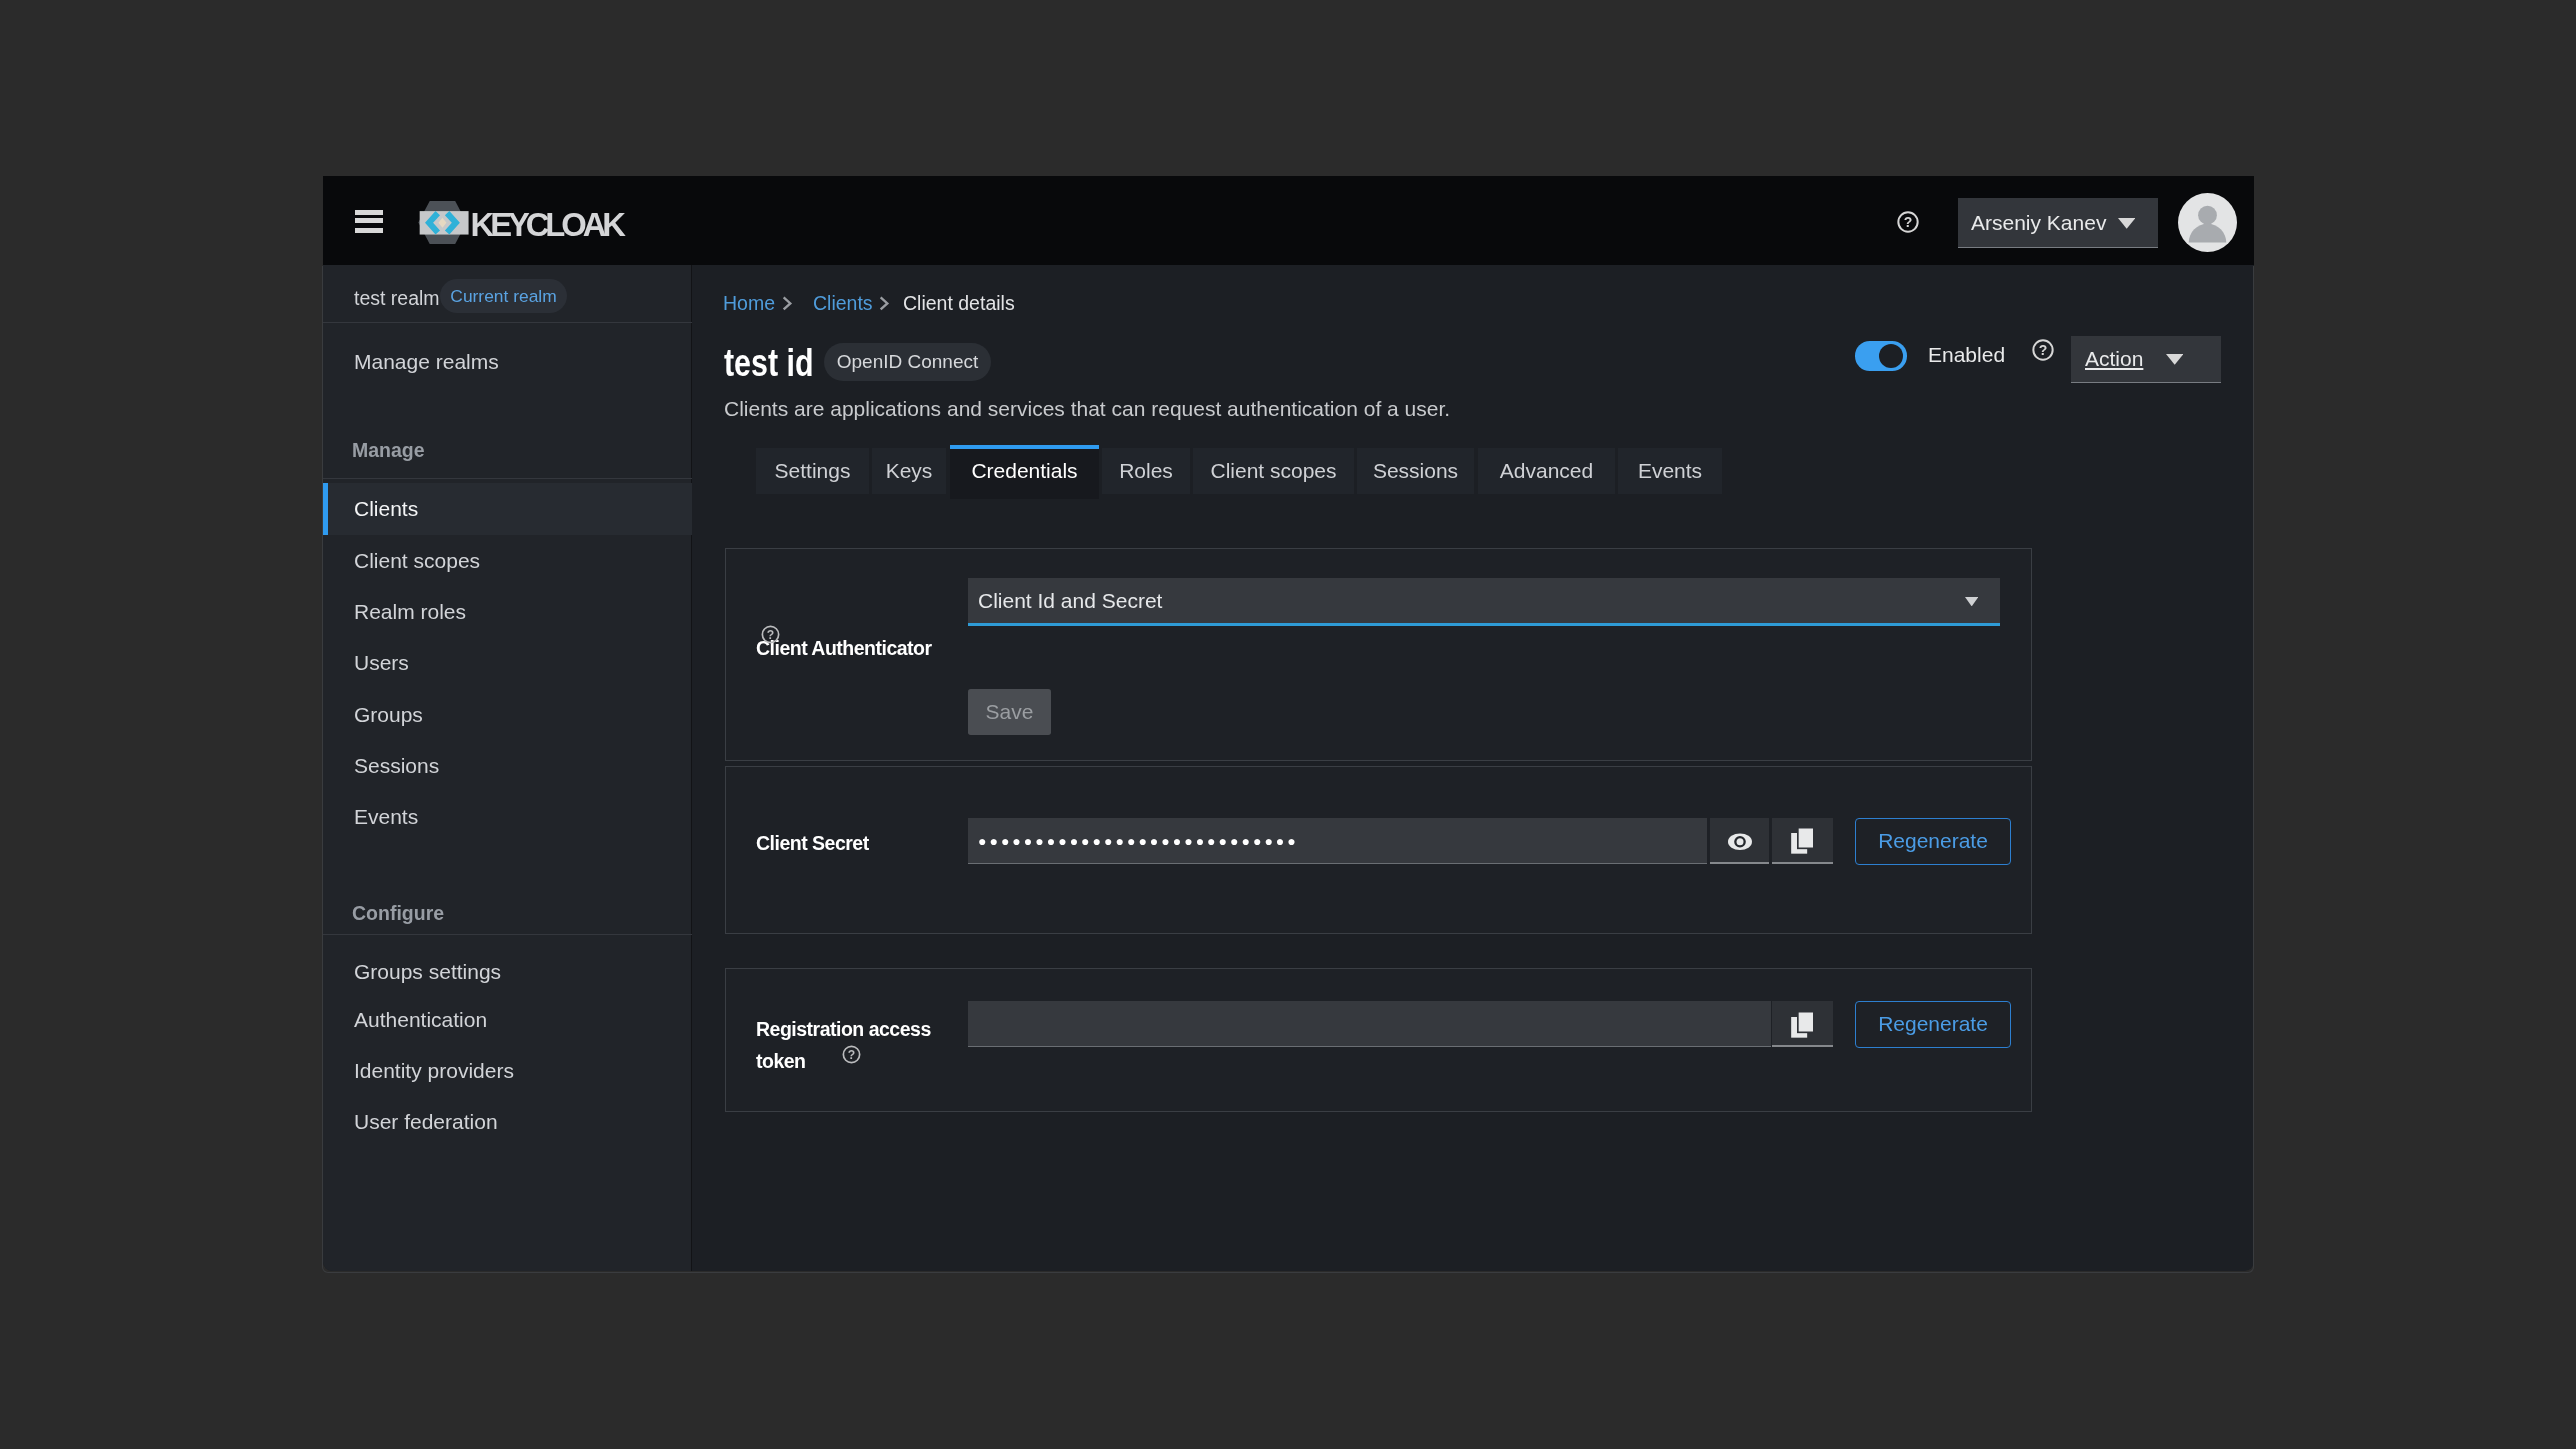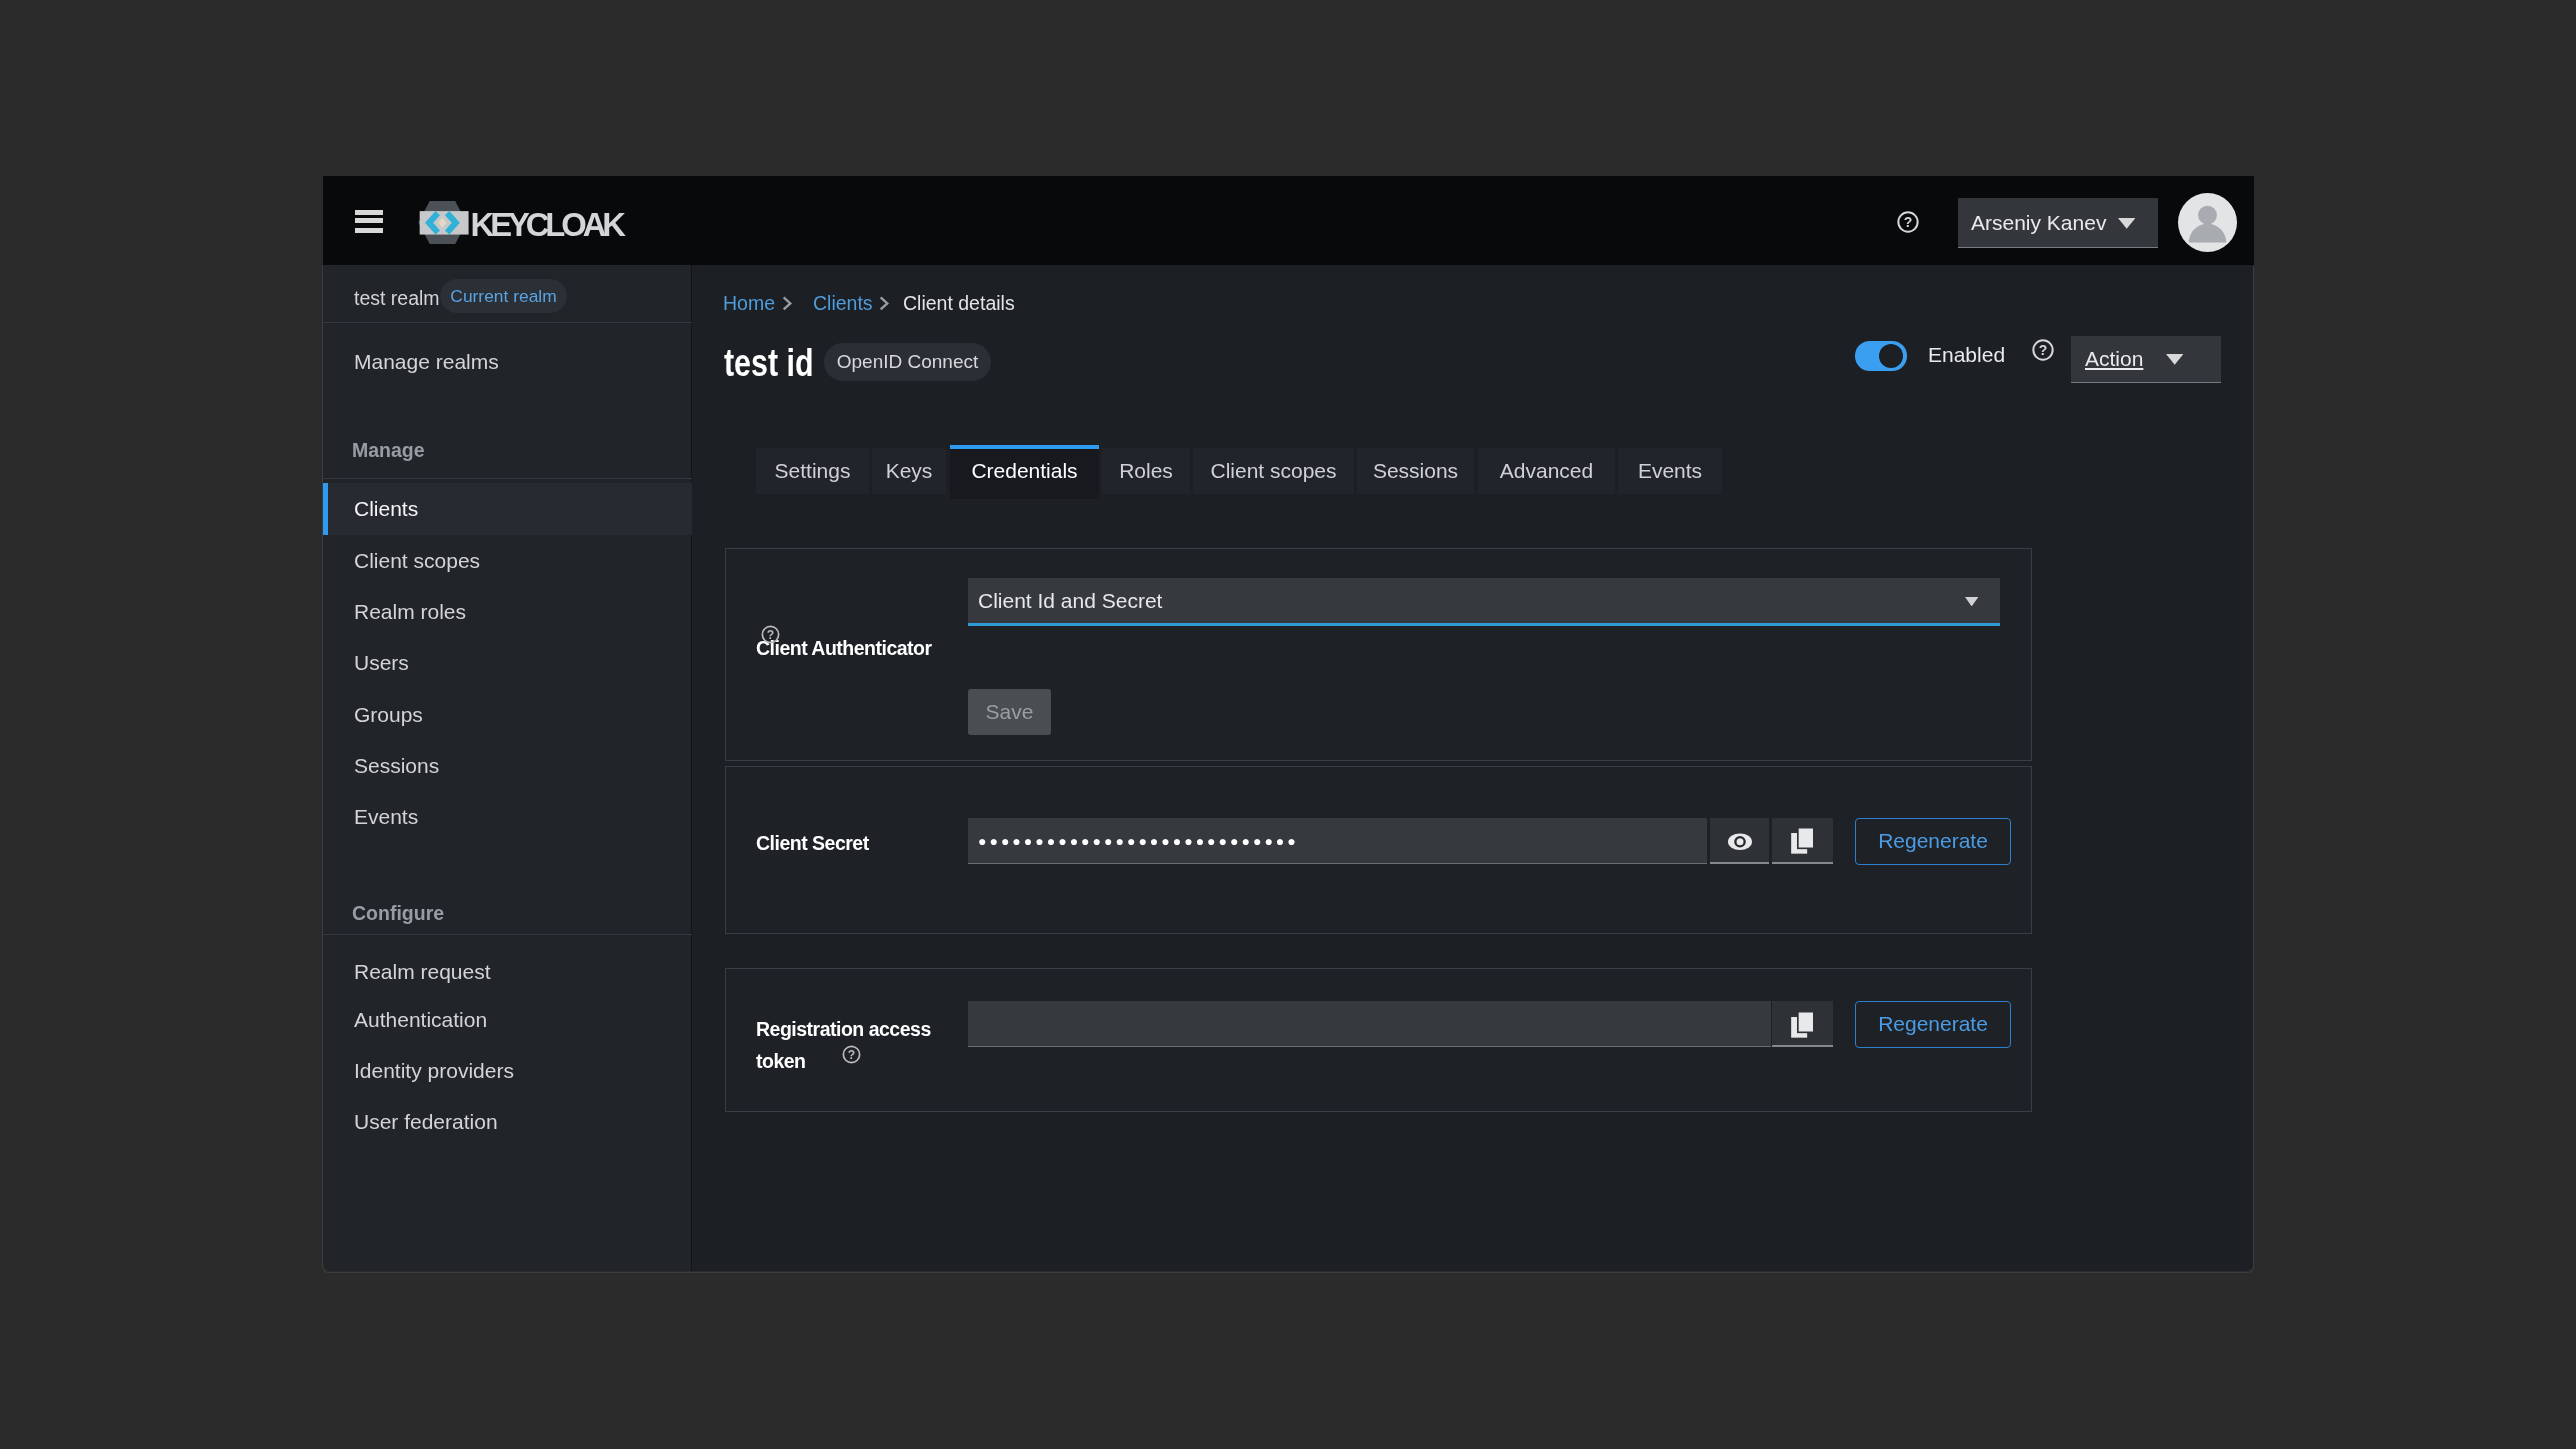--- a/index.html
+++ b/index.html
@@ -62,38 +62,39 @@
     <div class="abs" style="left:0;top:218px;width:5.4px;height:52px;background:#2f9bf0;"></div>
     <div class="abs" style="left:31px;top:232px;font-size:21px;color:#f4f5f6;">Clients</div>
     <div class="abs navtext" style="left:31px;top:284px;">Client scopes</div>
     <div class="abs navtext" style="left:31px;top:335px;">Realm roles</div>
     <div class="abs navtext" style="left:31px;top:386px;">Users</div>
     <div class="abs navtext" style="left:31px;top:438px;">Groups</div>
     <div class="abs navtext" style="left:31px;top:489px;">Sessions</div>
     <div class="abs navtext" style="left:31px;top:540px;">Events</div>
     <div class="abs grouplbl" style="left:29px;top:637px;">Configure</div>
     <div class="divider" style="top:669px;"></div>
-    <div class="abs navtext" style="left:31px;top:695px;">Realm request</div>
+    <div class="abs navtext" style="left:31px;top:695px;">Groups settings</div>
     <div class="abs navtext" style="left:31px;top:743px;">Authentication</div>
     <div class="abs navtext" style="left:31px;top:794px;">Identity providers</div>
     <div class="abs navtext" style="left:31px;top:845px;">User federation</div>
   </div>
 
   <div class="abs" style="left:400px;top:116px;font-size:19.5px;color:#4f9cdb;">Home</div>
   <svg class="abs" style="left:458px;top:120px;" width="12" height="14.8" viewBox="0 0 18 22">
       <path d="M4,2 L14,11 L4,20" fill="none" stroke="#9a9da2" stroke-width="3.5"></path>
     </svg>
   <div class="abs" style="left:490px;top:116px;font-size:19.5px;color:#4f9cdb;">Clients</div>
   <svg class="abs" style="left:555px;top:120px;" width="12" height="14.8" viewBox="0 0 18 22">
       <path d="M4,2 L14,11 L4,20" fill="none" stroke="#9a9da2" stroke-width="3.5"></path>
     </svg>
   <div class="abs" style="left:580px;top:116px;font-size:19.5px;color:#e3e4e6;">Client details</div>
 
   <div class="abs" style="left:401px;top:168px;font-size:38px;line-height:38px;font-weight:bold;color:#fff;transform:scaleX(0.80);transform-origin:left;">test id</div>
   <div class="abs" style="left:501px;top:167px;width:167px;height:38px;border-radius:19px;background:#2b2f35;color:#d6d8db;font-size:19px;text-align:center;line-height:38px;">OpenID Connect</div>
+  <div class="abs" style="left:401px;top:221px;font-size:21px;color:#c8cacd;">Clients are applications and services that can request authentication of a user.</div>
 
   <div class="abs" style="left:1532px;top:165px;width:52px;height:29.5px;border-radius:14.8px;background:#3a9ff0;"></div>
   <div class="abs" style="left:1556px;top:168px;width:24px;height:24px;border-radius:12px;background:#1c1f24;"></div>
   <div class="abs" style="left:1605px;top:167px;font-size:21px;color:#e9eaeb;">Enabled</div>
   <svg class="abs" style="left:1709px;top:163px;" width="22" height="22" viewBox="0 0 33 33">
     <circle cx="16.5" cy="16.5" r="14.5" fill="none" stroke="#d6d6d6" stroke-width="3"></circle>
     <text x="16.5" y="24" font-size="21" fill="#d6d6d6" text-anchor="middle" font-weight="bold">?</text>
   </svg>
   <div class="abs" style="left:1748px;top:160px;width:150px;height:47px;background:#33363b;border-bottom:1.3px solid #787c82;"></div>
   <div class="abs" style="left:1762px;top:160px;font-size:21px;color:#e9eaeb;line-height:46px;text-decoration:underline;">Action</div>

